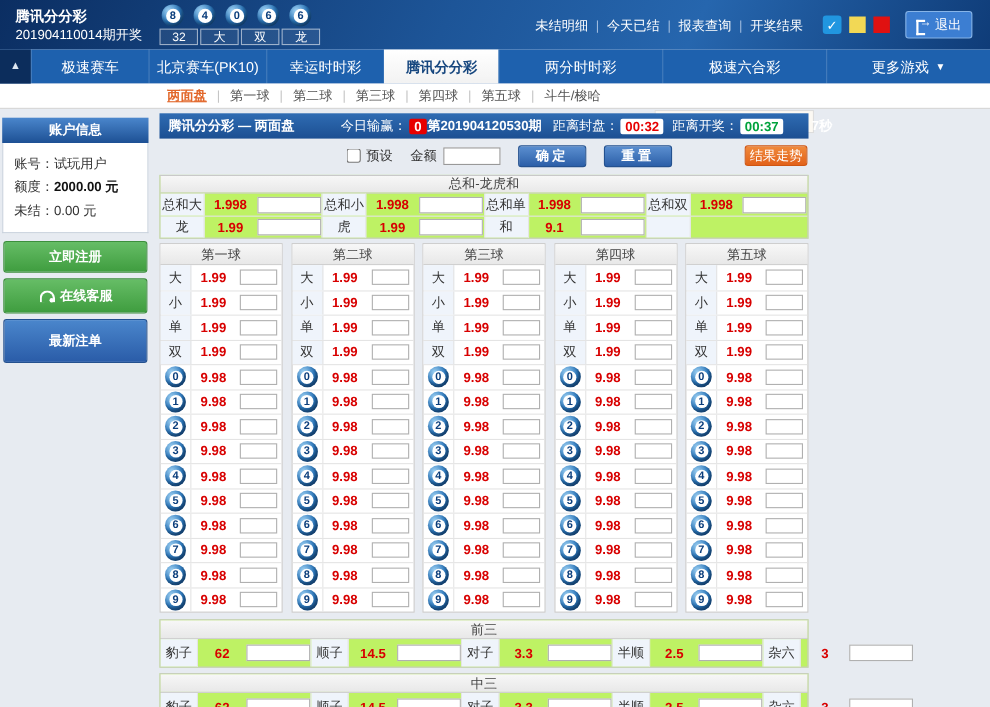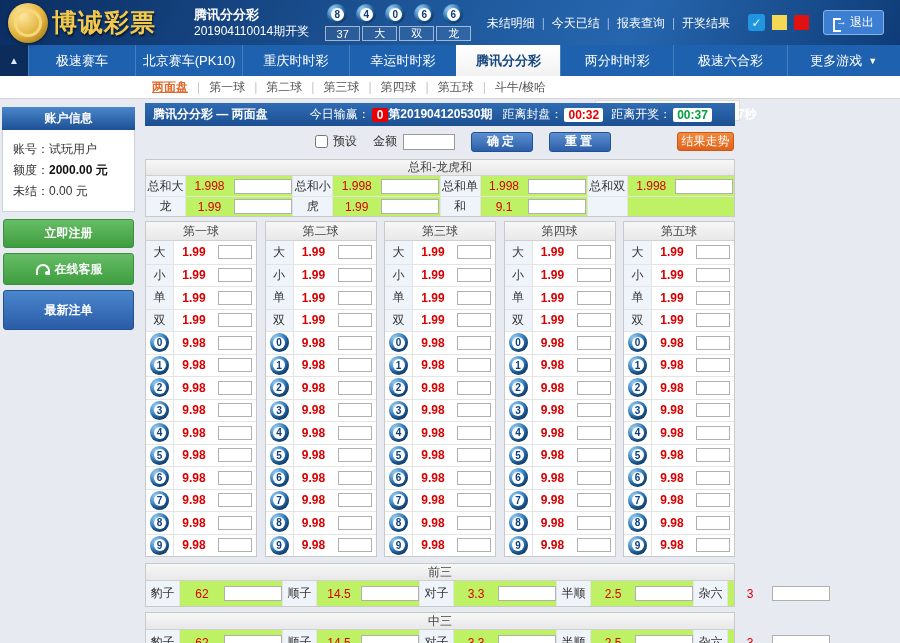--- a/index.html
+++ b/index.html
@@ -84,21 +84,21 @@
   .trend-btn{position:absolute;right:1px;top:1px;background:linear-gradient(#f08a3c,#e2621a);border:1px solid #cf5512;color:#fff;width:57px;height:19px;border-radius:3px;display:flex;align-items:center;justify-content:center;cursor:pointer;}
 
   .tbl{background:#bef264;border:1px solid #c9c9c9;}
   .tbl-head{height:16px;background:linear-gradient(#f7f7f7,#e8e8e8);border-bottom:1px solid #d0d0d0;display:flex;align-items:center;justify-content:center;color:#444;}
   .sum-tbl{margin-top:7px;}
   .grp-row{display:flex;height:20px;}
   .grp-row + .grp-row{border-top:1px solid #e4e4e4;}
   .grp{flex:1;display:flex;align-items:center;border-left:1px solid #e4e4e4;}
   .grp:first-child{border-left:none;}
   .g-label{width:40px;align-self:stretch;background:#eff4fb;border-right:1px solid #e4e4e4;display:flex;align-items:center;justify-content:center;flex:none;}
-  .g-odds{width:47px;text-align:center;color:#d80000;font-weight:normal;flex:none;}
+  .g-odds{width:47px;text-align:center;color:#d80000;font-weight:bold;flex:none;}
   .g-input{flex:1;display:flex;align-items:center;justify-content:center;}
   .g-input input{width:58px;height:15px;border:1px solid #b0b0b0;}
   .grp.empty .g-label{background:#eff4fb;}
 
   .ball-tables{display:flex;justify-content:space-between;margin-top:4px;}
   .ball-tbl{width:112px;background:#fff;border:1px solid #c9c9c9;}
   .ball-tbl .tbl-head{height:19px;}
   .b-row{display:flex;align-items:center;height:22.5px;}
   .b-row + .b-row{border-top:1px solid #e4e4e4;}
   .b-label{width:28px;align-self:stretch;display:flex;align-items:center;justify-content:center;border-right:1px solid #e4e4e4;flex:none;}
@@ -113,24 +113,20 @@
   .strip .tbl-head{height:17px;}
   .strip .grp-row{height:25px;}
   .strip .g-label{width:34px;}
   .strip .g-odds{width:44px;}
   .strip2{margin-top:5px;}
 </style>
 </head>
 <body>
 
 <div class="top">
-  <div class="logo">
-    <span class="emblem"></span>
-    <span class="logo-text">博诚彩票</span>
-  </div>
   <div class="game-info">
     <div class="g-name">腾讯分分彩</div>
     <div>201904110014期开奖</div>
   </div>
   <div class="result-area">
     <div class="balls">
         <span class="ball">
           <span class="bnum">8</span>
         </span>
         <span class="ball">
@@ -140,21 +136,21 @@
           <span class="bnum">0</span>
         </span>
         <span class="ball">
           <span class="bnum">6</span>
         </span>
         <span class="ball">
           <span class="bnum">6</span>
         </span>
       </div>
     <div class="tags">
-        <span class="tag">37</span>
+        <span class="tag">32</span>
         <span class="tag">大</span>
         <span class="tag">双</span>
         <span class="tag">龙</span>
       </div>
   </div>
   <div class="links">
     <div><span class="link">未结明细</span><span class="lsep">|</span><span class="link">今天已结</span><span class="lsep">|</span><span class="link">报表查询</span><span class="lsep">|</span><span class="link">开奖结果</span></div>
   </div>
   <div class="icons">
     <span class="icon-check">✓</span>
@@ -164,21 +160,20 @@
   <div class="logout">
     <span class="exit-ic"></span>
     <span>退出</span>
   </div>
 </div>
 
 <div class="nav">
   <div class="nav-home">▲</div>
 <div class="nav-tab">极速赛车</div>
     <div class="nav-tab">北京赛车(PK10)</div>
-    <div class="nav-tab">重庆时时彩</div>
     <div class="nav-tab">幸运时时彩</div>
     <div class="nav-tab active">腾讯分分彩</div>
     <div class="nav-tab grow">两分时时彩</div>
     <div class="nav-tab grow">极速六合彩</div>
     <div class="nav-tab grow">更多游戏<span class="caret">▼</span></div>
   </div>
 
 <div class="subnav">
     <span class="sn-item active">两面盘</span>
     <span class="snsep">|</span>

